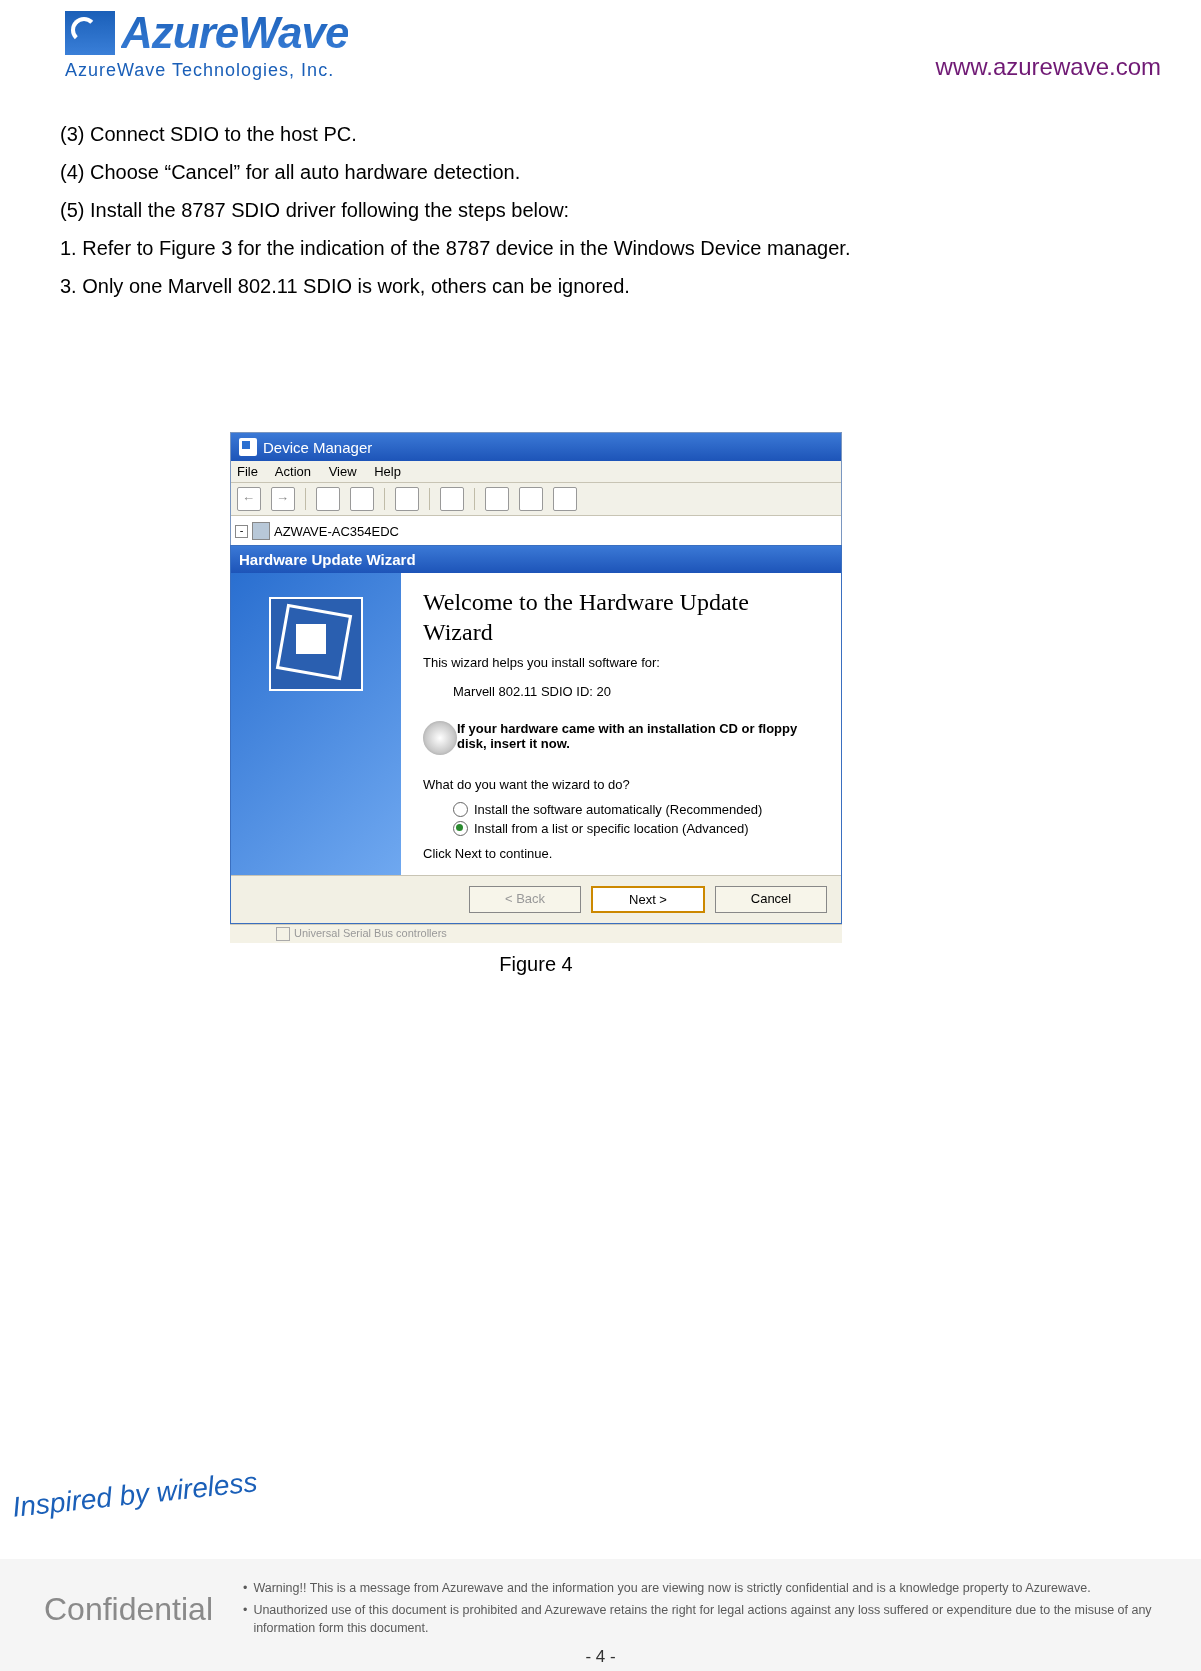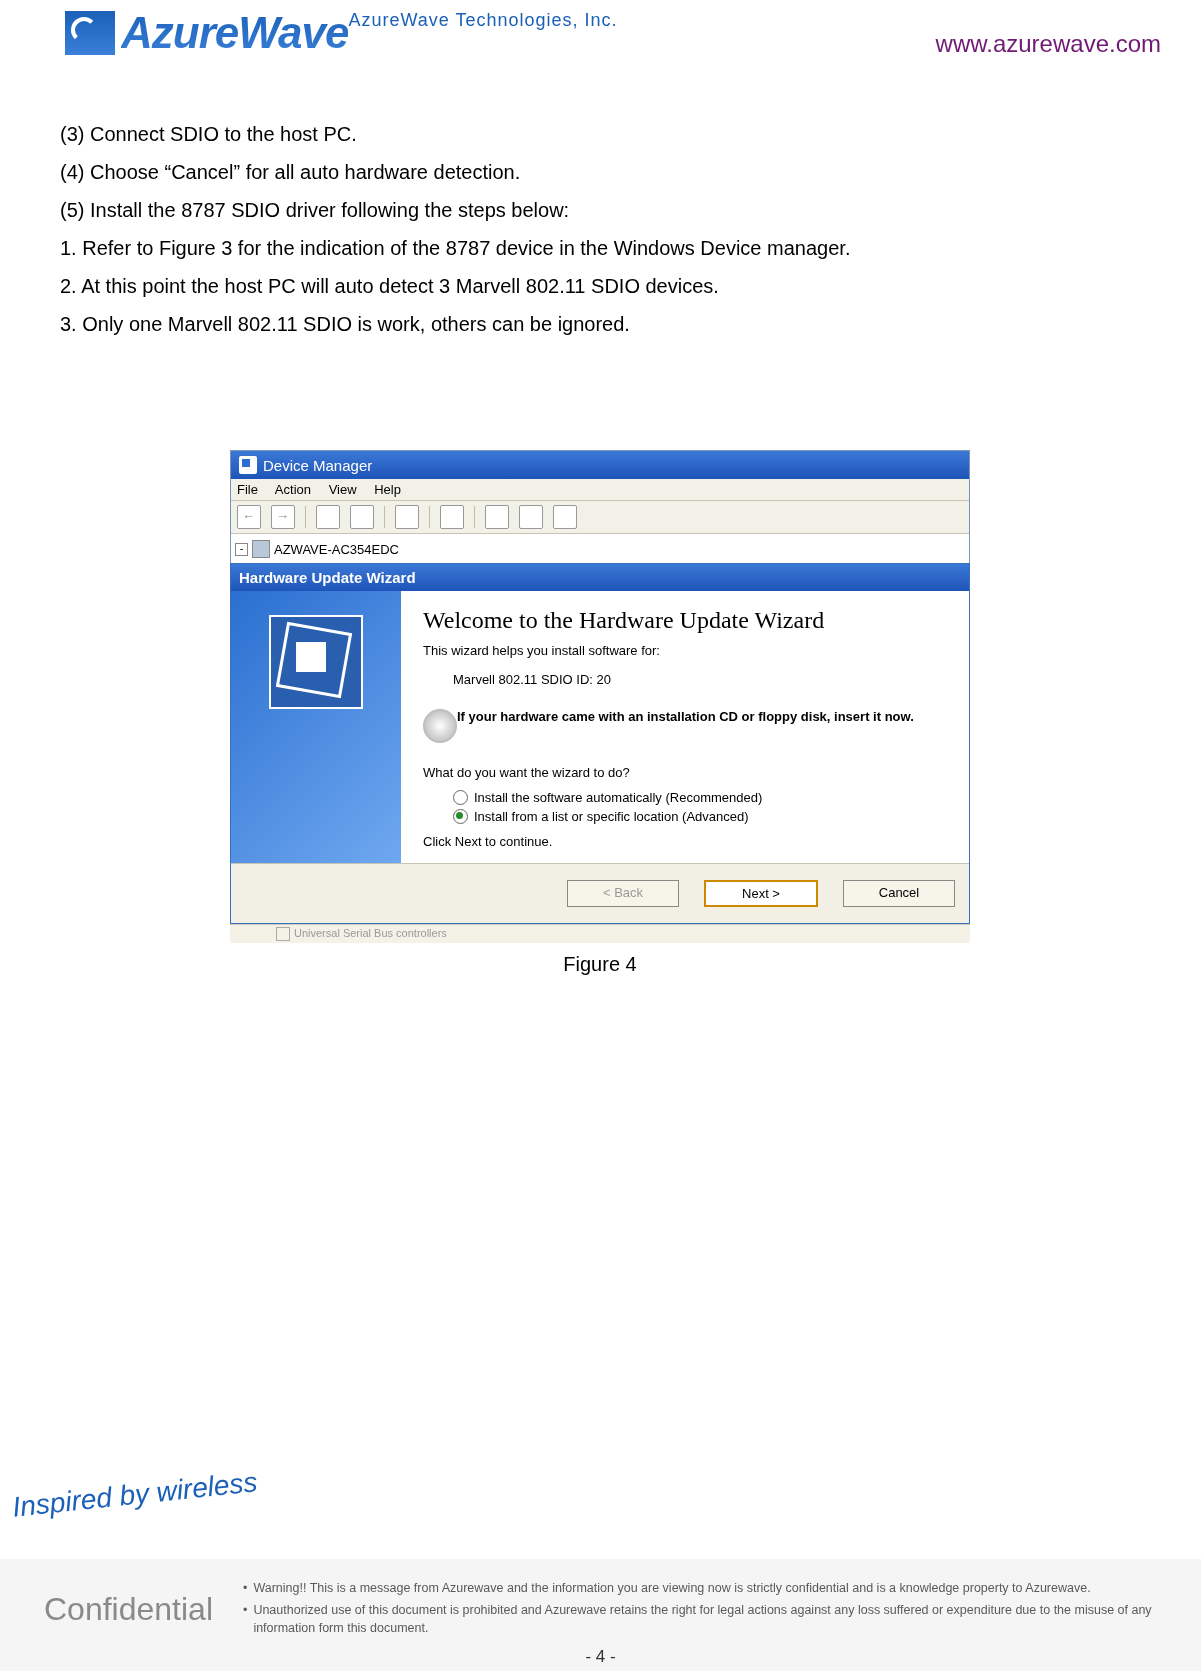--- a/index.html
+++ b/index.html
@@ -1,35 +1,35 @@
 <!DOCTYPE html>
 <html><head>
 <meta charset="utf-8">
 <style>
 body{margin:0;font-family:Arial,Helvetica,sans-serif;background:#fff;color:#000;width:1201px}
 .page{position:relative;width:1201px;height:1671px}
 
 
 .hdr{position:absolute;top:8px;left:65px;right:40px;display:flex;align-items:flex-end;justify-content:space-between}
-.logo-blk{display:flex;flex-direction:row}
+.logo-blk{display:flex;flex-direction:column}
 .logo-row{display:flex;align-items:center}
 .logo-mark{width:50px;height:44px;background:linear-gradient(180deg,#1a5fb8,#3a7fd8);position:relative;margin-right:6px}
 .logo-mark:before{content:"";position:absolute;top:6px;left:6px;width:18px;height:18px;border:4px solid #fff;border-right-color:transparent;border-bottom-color:transparent;border-radius:50%}
 .logo-txt{font-family:Arial,sans-serif;font-size:44px;font-weight:bold;font-style:italic;background:linear-gradient(180deg,#1a5fb8,#3a7fd8);-webkit-background-clip:text;background-clip:text;color:transparent;letter-spacing:-1px}
 .logo-sub{font-size:18px;color:#1a5fb8;margin-top:2px;letter-spacing:1px;font-family:'Arial',sans-serif}
 .url{font-size:24px;color:#701a75}
 
 
 .body{position:absolute;top:118px;left:60px;right:60px;font-size:20px;line-height:1.6}
 .body .line{margin:0 0 6px 0}
 .indent1{margin-left:0}
 .indent2{margin-left:40px}
 
 
-.fig-wrap{position:absolute;top:450px;left:230px;width:740px}
+.fig-wrap{position:absolute;top:432px;left:230px;width:612px}
 .dm-win{border:1px solid #7a96c0;background:#fff;font-family:Tahoma,sans-serif;font-size:13px}
 .dm-title{background:linear-gradient(180deg,#3b79d6,#1d54b8);color:#fff;padding:5px 8px;display:flex;align-items:center;font-size:15px}
 .dm-title-icon{width:18px;height:18px;background:#fff;margin-right:6px;border-radius:2px;display:inline-block;position:relative}
 .dm-title-icon:before{content:"";position:absolute;top:3px;left:3px;width:8px;height:8px;background:#2a6fd0}
 .dm-menu{background:#f2f1e8;padding:3px 6px;border-bottom:1px solid #c8c4b4}
 .dm-menu span{margin-right:14px}
 .dm-toolbar{background:#f2f1e8;padding:4px 6px;border-bottom:1px solid #c8c4b4;display:flex;align-items:center;gap:10px}
 .tb-ico{width:22px;height:22px;display:inline-block;border:1px solid #999;background:#fff;border-radius:2px;position:relative}
 .tb-ico.arrow-l:before{content:"←";position:absolute;top:1px;left:4px;color:#888}
 .tb-ico.arrow-r:before{content:"→";position:absolute;top:1px;left:4px;color:#888}
@@ -51,21 +51,21 @@
 .wiz-h{font-family:"Times New Roman",serif;font-size:24px;line-height:1.25;}
 .wiz-p{margin:8px 0}
 .wiz-dev{margin:14px 0 14px 30px}
 .wiz-cd{display:flex;align-items:flex-start;gap:0;margin:22px 0}
 .cd-ico{width:34px;height:34px;border-radius:50%;background:radial-gradient(#fff,#c8c8c8 60%,#888);flex:none}
 .cd-txt{font-weight:bold}
 .wiz-opts{margin:10px 0 10px 30px}
 .wiz-opt{display:flex;align-items:center;gap:6px;margin:4px 0;font-size:13px}
 .radio{width:13px;height:13px;border:1px solid #666;border-radius:50%;display:inline-block;position:relative}
 .radio.sel:after{content:"";position:absolute;top:2px;left:2px;width:7px;height:7px;border-radius:50%;background:#2a8a2f}
-.wiz-btns{background:#f2f0e4;padding:16px 14px;display:flex;justify-content:flex-end;gap:25px;border-top:1px solid #c8c4b4}
+.wiz-btns{background:#f2f0e4;padding:10px 14px;display:flex;justify-content:flex-end;gap:10px;border-top:1px solid #c8c4b4}
 .wbtn{min-width:86px;padding:4px 12px;font-size:13px;font-family:Tahoma,sans-serif;background:#f7f5ea;border:1px solid #888;text-align:center}
 .wbtn.next{border:2px solid #cc8800;background:#ffffff}
 .cut{background:#f4f2e6;border-top:1px solid #d0ccbb;font-size:11px;color:#999;padding:2px 46px}
 .cut .cico{display:inline-block;width:12px;height:12px;border:1px solid #aaa;margin-right:4px;vertical-align:middle}
 
 .fig-cap{text-align:center;font-size:20px;margin-top:10px}
 
 
 .footer{position:absolute;bottom:0;left:0;right:0}
 .slogan{font-family:'Segoe UI',Arial,sans-serif;font-size:28px;font-style:italic;color:#1a5fb8;transform:rotate(-6deg);position:absolute;bottom:160px;left:12px}
@@ -90,21 +90,20 @@
       <div class="logo-sub">AzureWave  Technologies,  Inc.</div>
     </div>
     <div class="url">www.azurewave.com</div>
   </div>
 
   <div class="body">
     <div class="line indent1">(3)  Connect SDIO to the host PC.</div>
     <div class="line indent1">(4)  Choose “Cancel” for all auto hardware detection.</div>
     <div class="line indent1">(5)  Install the 8787 SDIO driver following the steps below:</div>
     <div class="line indent2">1.   Refer to Figure 3 for the indication of the 8787 device in the Windows Device manager.</div>
-    <div class="line indent2">2.   At this point the host PC will auto detect 3 Marvell 802.11 SDIO devices.</div>
     <div class="line indent2">3.   Only one Marvell 802.11 SDIO is work, others can be ignored.</div>
   </div>
 
   <div class="fig-wrap">
 
     <div class="dm-win">
       <div class="dm-title">
         <span class="dm-title-icon"></span>
         <span>Device Manager</span>
       </div>

